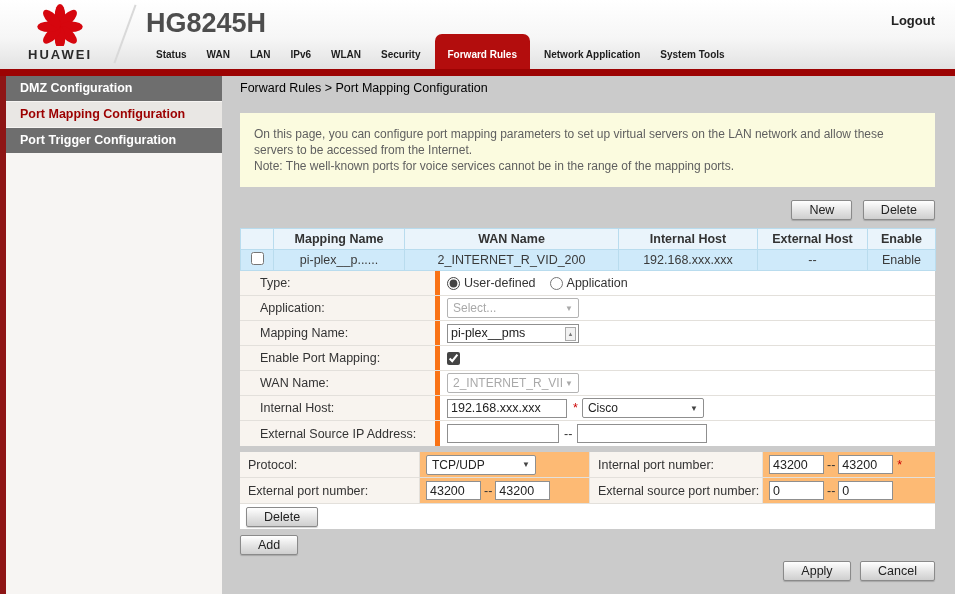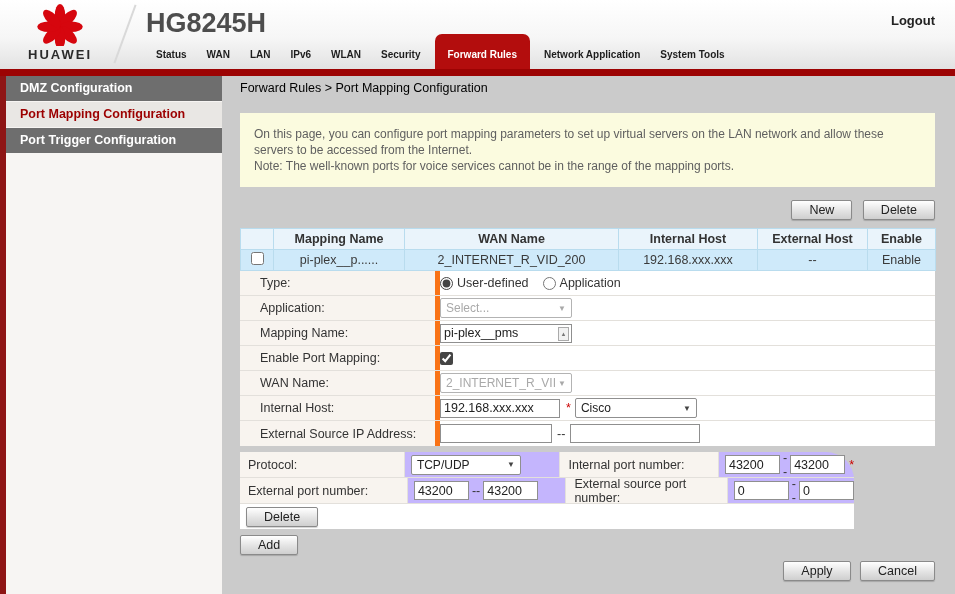--- a/index.html
+++ b/index.html
@@ -42,39 +42,39 @@
   table.map-table { position:absolute; left:18px; top:152px; width:695px; border-collapse:collapse; table-layout:fixed; }
   .map-table th, .map-table td { border:1px solid #b9dcee; height:21px; font-size:12.5px; text-align:center; padding:0 2px;
                                  overflow:hidden; white-space:nowrap; }
   .map-table th { background:#eaf4fb; color:#333; font-weight:bold; }
   .map-table td { background:#cfeafa; color:#3a3a3a; }
   .map-table input[type=checkbox] { width:13px; height:13px; }
 
   .formbox { position:absolute; left:18px; top:195px; width:695px; background:#ffffff; }
   .form-row { display:flex; height:25px; border-bottom:1px solid #e3e0db; align-items:stretch; font-size:12.5px; color:#333; }
   .form-label { width:200px; padding-left:20px; background:#f8f4ef; display:flex; align-items:center; border-right:5px solid #f97316; }
-  .form-field { flex:1; display:flex; align-items:center; gap:4px; background:#ffffff; }
+  .form-field { flex:1; padding-left:7px; display:flex; align-items:center; gap:4px; background:#ffffff; }
   .txt { height:19px; border:1px solid #8f8f8f; font-size:12.5px; padding:0 3px; font-family:"Liberation Sans", sans-serif; color:#222; }
   .w132 { width:132px; } .w120 { width:120px; } .w112 { width:112px; } .w130 { width:130px; } .w55 { width:55px; }
   .select { width:132px; height:20px; border:1px solid #8f8f8f; background:#fff; display:flex; align-items:center;
             justify-content:space-between; padding:0 5px; font-size:12px; color:#222; border-radius:2px; cursor:pointer; }
   .select .sel-arrow { font-size:8px; color:#444; }
   .select.disabled { color:#a9a9a9; border-color:#b3b3b3; cursor:default; }
   .select.disabled .sel-arrow { color:#a9a9a9; }
   .sel-w110 { width:110px; } .sel-w122 { width:122px; }
   .combo { position:relative; display:inline-block; }
   .combo .txt { padding-right:17px; }
   .spinner { position:absolute; right:3px; top:3px; width:11px; height:14px; border:1px solid #aaa; background:#f2f2f2;
              font-size:6px; color:#777; display:flex; align-items:center; justify-content:center; cursor:pointer; }
   .req { color:#cc0000; font-size:12.5px; margin-left:2px; }
   .sep { color:#333; margin:0 1px; }
   input[type=radio], input[type=checkbox] { accent-color:#444; }
   .radio-lbl { margin-right:10px; }
 
-  .protobox { position:absolute; left:18px; top:376px; width:614px; background:#c4b5fd;border-radius:28px; }
+  .protobox { position:absolute; left:18px; top:376px; width:695px; background:#fdba74; }
   .proto-row { display:flex; height:26px; border-bottom:1px solid #e3e0db; align-items:stretch; font-size:12.5px; color:#333; }
   .proto-label1 { width:180px; padding-left:8px; background:#f8f4ef; display:flex; align-items:center; border-right:1px solid #e3e0db; }
   .proto-field1 { width:170px; padding-left:6px; display:flex; align-items:center; gap:2px; border-right:1px solid #e3e0db; }
   .proto-label2 { width:173px; padding-left:8px; background:#f8f4ef; display:flex; align-items:center; border-right:1px solid #e3e0db; }
   .proto-field2 { flex:1; padding-left:6px; display:flex; align-items:center; gap:2px; }
   .delete-row { display:flex; align-items:center; height:25px; padding-left:6px; background:#ffffff; }
 
   .add-btn { position:absolute; left:18px; top:459px; }
   .apply-row { position:absolute; right:20px; top:485px; }
   .apply-row .btn { margin-left:5px; }

